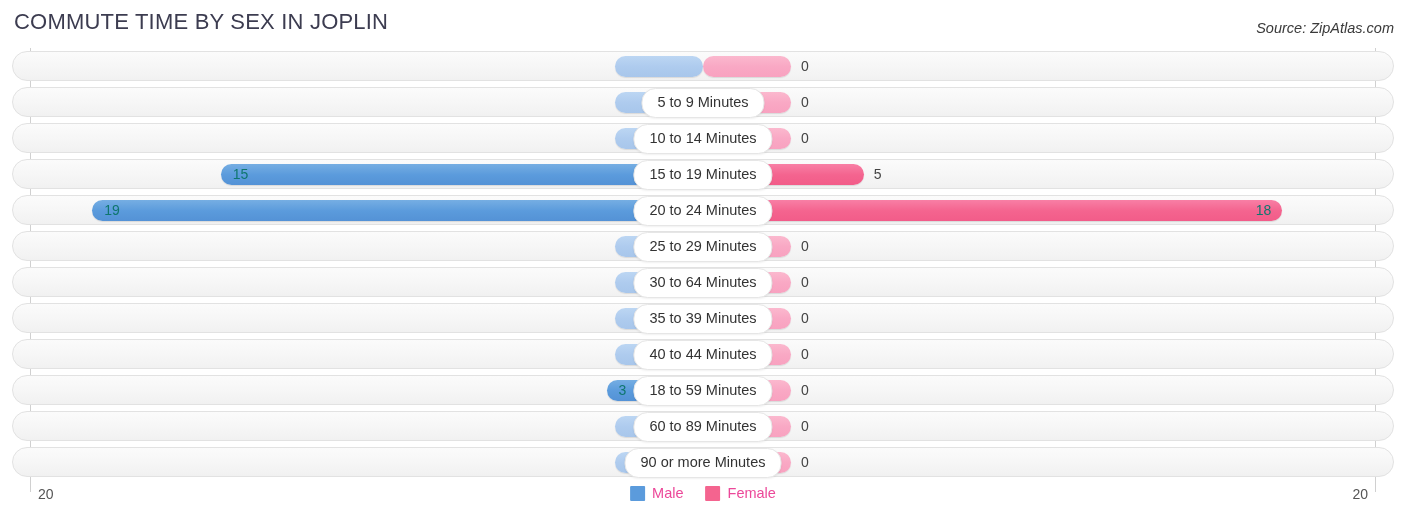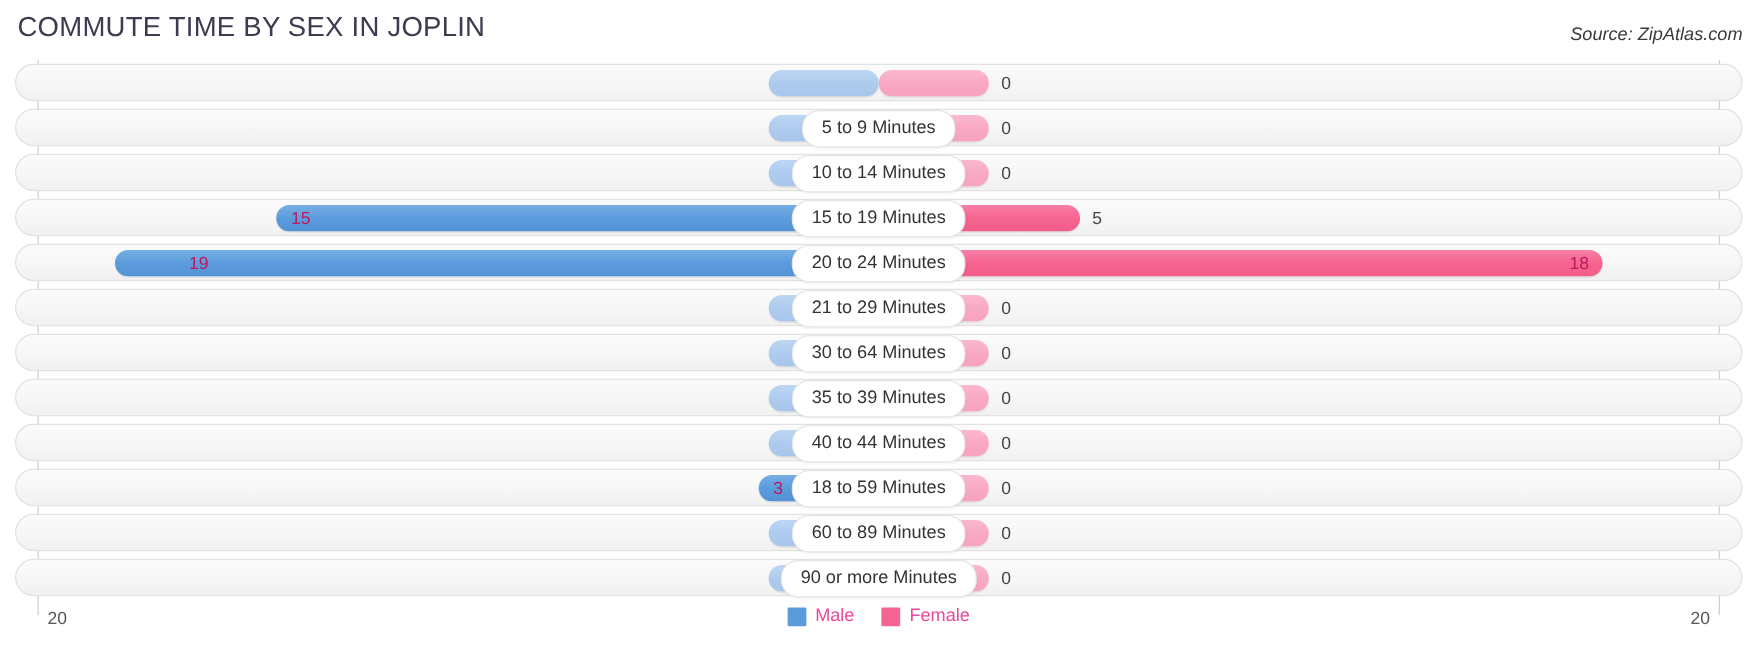--- a/index.html
+++ b/index.html
@@ -126,21 +126,21 @@
   
   .val {
     position: absolute;
     top: 8px;
     height: 21px;
     line-height: 21px;
     font-size: 14px;
     color: #444444;
     white-space: nowrap;
   }
-  .val.inside { color: #be185d; }
+  .val.inside { color: #0f766e; }
 
   
   .cat-pill {
     position: absolute;
     left: 50%;
     transform: translateX(-50%);
     top: 4px;
     height: 28px;
     line-height: 27px;
     padding: 0 15px;
@@ -255,38 +255,38 @@
             <div class="bar" style="width: 160.75px;"></div>
           </div>
           <div class="val" style="left: 873.75px;">5</div>
           <div class="cat-pill">15 to 19 Minutes</div>
         </div>
         <div class="row">
           <div class="track"></div>
           <div class="bar-half male" style="width: 643px;">
             <div class="bar" style="width: 610.85px;"></div>
           </div>
-          <div class="val inside" style="left: 104.15px; margin-left: 47px;">19</div>
+          <div class="val inside" style="left: 104.15px;">19</div>
           <div class="bar-half female" style="width: 643px;">
             <div class="bar" style="width: 578.7px;"></div>
           </div>
           <div class="val inside" style="left: 1255.7px;">18</div>
           <div class="cat-pill">20 to 24 Minutes</div>
         </div>
         <div class="row">
           <div class="track"></div>
           <div class="bar-half male" style="width: 643px;">
             <div class="bar zero" style="width: 88px;"></div>
           </div>
           <div class="val" style="right: 655px;">0</div>
           <div class="bar-half female" style="width: 643px;">
             <div class="bar zero" style="width: 88px;"></div>
           </div>
           <div class="val" style="left: 801px;">0</div>
-          <div class="cat-pill">21 to 29 Minutes</div>
+          <div class="cat-pill">25 to 29 Minutes</div>
         </div>
         <div class="row">
           <div class="track"></div>
           <div class="bar-half male" style="width: 643px;">
             <div class="bar zero" style="width: 88px;"></div>
           </div>
           <div class="val" style="right: 655px;">0</div>
           <div class="bar-half female" style="width: 643px;">
             <div class="bar zero" style="width: 88px;"></div>
           </div>

